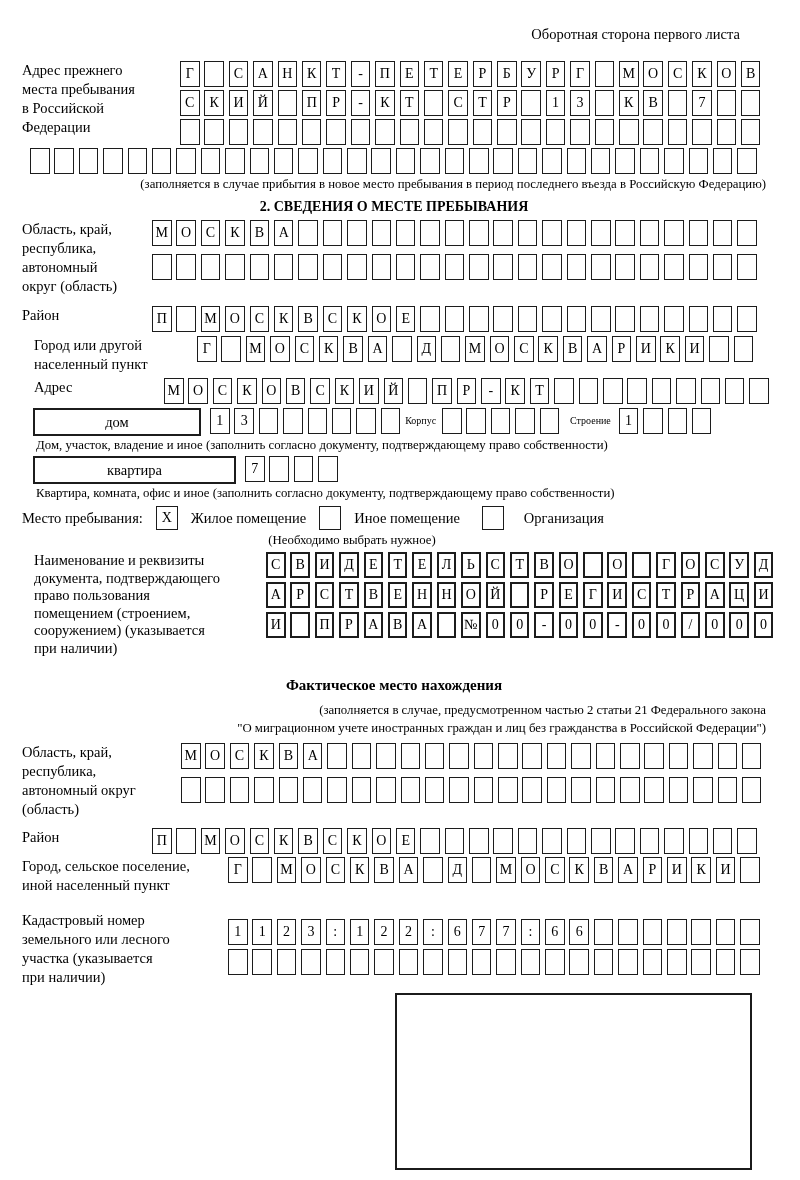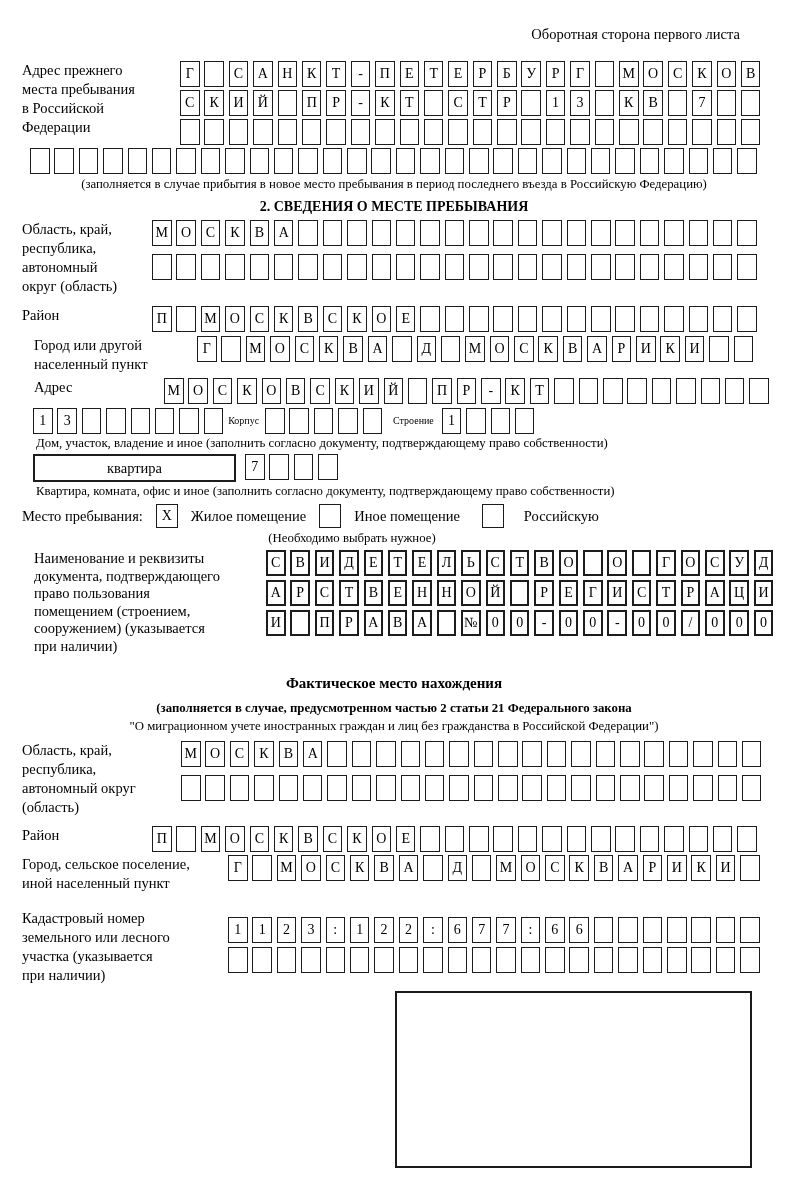--- a/index.html
+++ b/index.html
@@ -18,21 +18,21 @@
   .rows{display:flex;flex-direction:column;}
   .rows.g3{gap:3px;} .rows.g4{gap:4px;} .rows.g8{gap:8px;}
 
   .field{display:flex;align-items:flex-start;}
   .label{flex:none;font-size:14.5px;line-height:19px;white-space:pre-line;}
   .label.tight{line-height:17.5px;}
   .lw130{width:130px;} .lw158{width:158px;} .lw163{width:163px;}
   .lw159{width:159px;} .lw206{width:206px;} .lw232{width:232px;}
 
   .caption{font-size:12.8px;line-height:15px;}
-  .center{width:744px;text-align:center;}
+  .center{width:744px;text-align:right;}
 
   .h-bold{width:744px;text-align:center;font-weight:bold;font-size:14px;}
 
   .wide-box{box-sizing:border-box;border:2px solid #1c1c1c;height:28px;display:flex;
             align-items:center;justify-content:center;font-size:14.5px;flex:none;}
   .dom-box{width:168px;margin-right:9px;}
   .kv-box{width:203px;margin-right:9px;}
   .inline-label{font-size:10px;line-height:26px;flex:none;}
 
   .stay-row{display:flex;align-items:center;font-size:14.5px;margin-top:5px;}
@@ -331,20 +331,23 @@
           <span class="cell"></span>
           <span class="cell"></span>
           <span class="cell"></span>
           <span class="cell"></span>
           <span class="cell"></span>
           <span class="cell"></span>
         </div>
     </div>
 
     <div class="field mt4 ml11">
+      <div class="wide-box dom-box">
+        <span>дом</span>
+      </div>
       <div class="cells">
           <span class="cell">1</span>
           <span class="cell">3</span>
           <span class="cell"></span>
           <span class="cell"></span>
           <span class="cell"></span>
           <span class="cell"></span>
           <span class="cell"></span>
           <span class="cell"></span>
         </div>
@@ -379,21 +382,21 @@
     </div>
     <div class="caption mt2 ml14">Квартира, комната, офис и иное (заполнить согласно документу, подтверждающему право собственности)</div>
 
     <div class="stay-row">
       <span>Место пребывания:</span>
       <span class="checkbox">X</span>
       <span class="opt-label">Жилое помещение</span>
       <span class="checkbox"></span>
       <span class="opt-label">Иное помещение</span>
       <span class="checkbox cb3"></span>
-      <span class="opt-label ol3">Российскую</span>
+      <span class="opt-label ol3">Организация</span>
     </div>
     <div class="caption mt3" style="width:660px;text-align:center;">(Необходимо выбрать нужное)</div>
 
     <div class="field mt4">
       <div class="label tight lw232">Наименование и реквизиты
 документа, подтверждающего
 право пользования
 помещением (строением,
 сооружением) (указывается
 при наличии)</div>
@@ -464,21 +467,21 @@
             <span class="cell">0</span>
             <span class="cell">/</span>
             <span class="cell">0</span>
             <span class="cell">0</span>
             <span class="cell">0</span>
           </div>
       </div>
     </div>
 
     <div class="h-bold mt20" style="font-size:15px;">Фактическое место нахождения</div>
-    <div class="caption center mt7" style="line-height:18px;font-weight:bold;">(заполняется в случае, предусмотренном частью 2 статьи 21 Федерального закона</div>
+    <div class="caption center mt7" style="line-height:18px;">(заполняется в случае, предусмотренном частью 2 статьи 21 Федерального закона</div>
     <div class="caption center" style="line-height:18px;">"О миграционном учете иностранных граждан и лиц без гражданства в Российской Федерации")</div>
 
     <div class="field mt6">
       <div class="label lw159">Область, край,
 республика,
 автономный округ
 (область)</div>
       <div class="rows g8">
         <div class="cells">
             <span class="cell">М</span>

